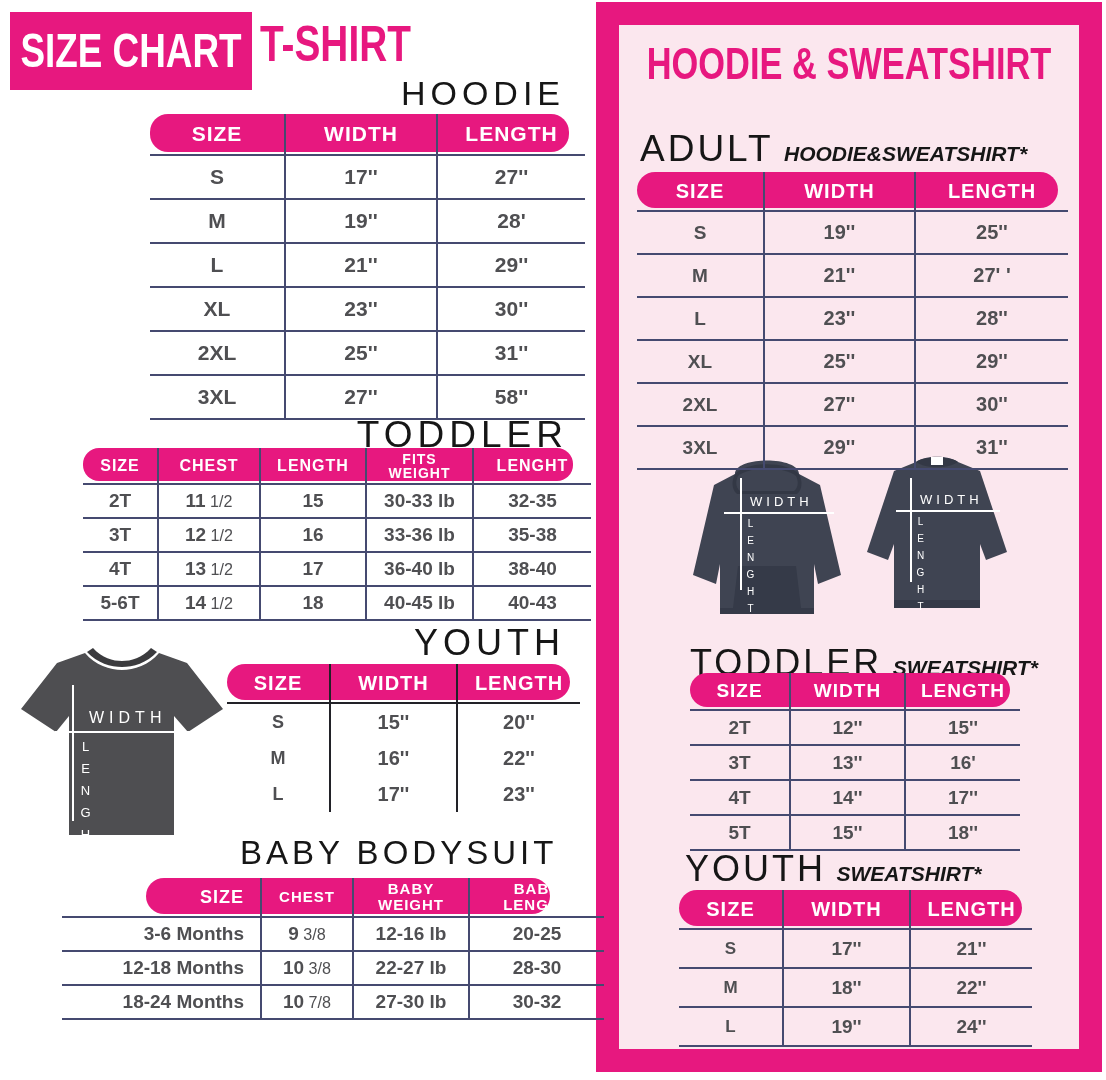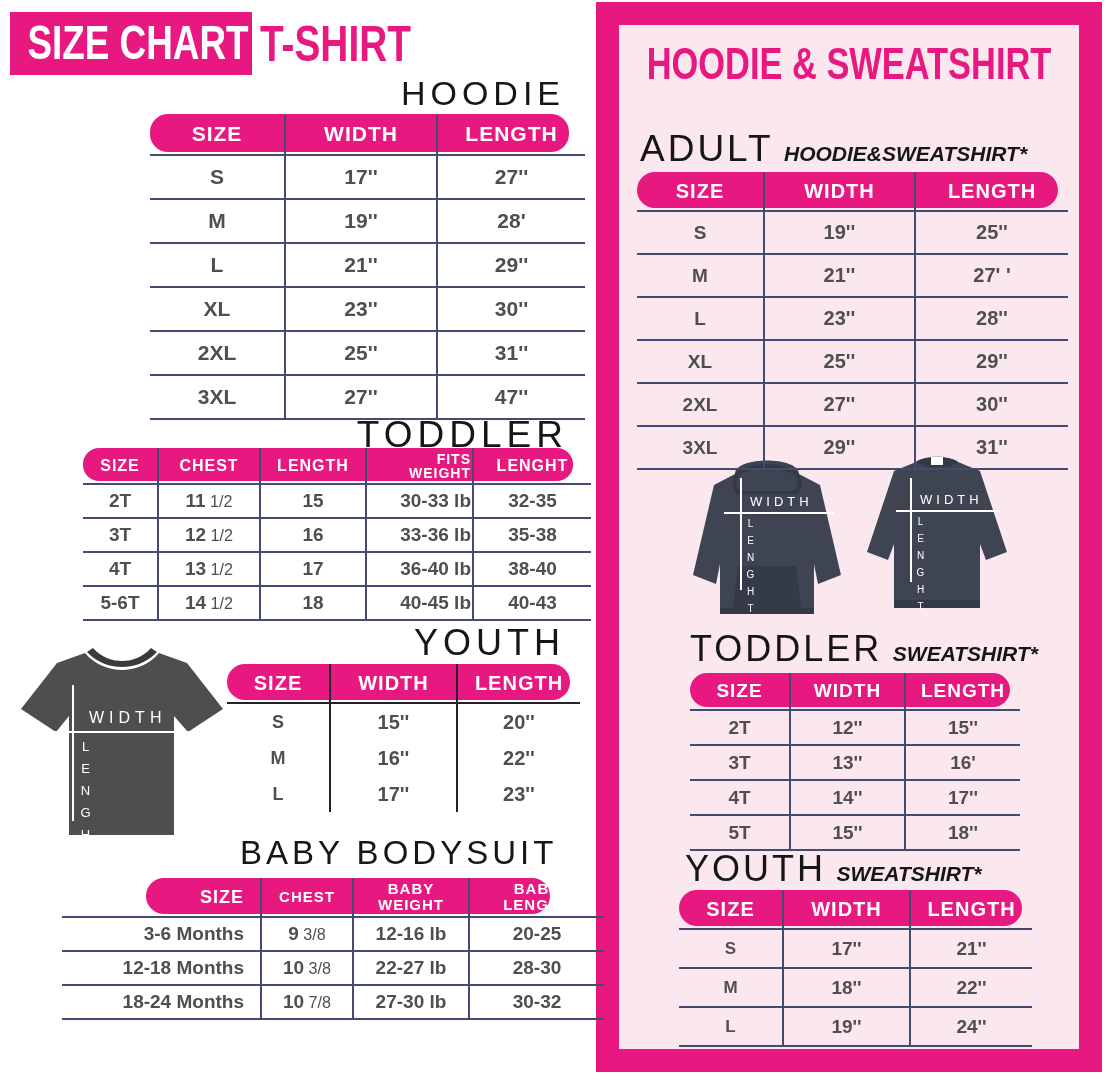--- a/index.html
+++ b/index.html
@@ -1,21 +1,21 @@
 <!DOCTYPE html>
 <html><head>
 <meta charset="utf-8">
 <style>
   html,body{margin:0;padding:0;background:#fff;}
   .canvas{position:relative;width:1106px;height:1080px;background:#ffffff;overflow:hidden;
           font-family:"Liberation Sans",sans-serif;color:#4c4c50;}
 
   
-  .badge{position:absolute;left:10px;top:12px;width:242px;height:63px;background:#e7187f;
-         display:flex;align-items:center;justify-content:flex-end;}
+  .badge{position:absolute;left:10px;top:12px;width:242px;height:78px;background:#e7187f;
+         display:flex;align-items:center;justify-content:center;}
   .badge span{color:#fff;font-size:38px;font-weight:700;letter-spacing:0px;display:inline-block;
               transform:scaleY(1.25) scaleX(0.97);white-space:nowrap;}
   .tshirt-title{position:absolute;left:260px;top:22px;color:#e7187f;font-size:40px;font-weight:700;
                 transform:scaleY(1.25) scaleX(0.97);transform-origin:left center;white-space:nowrap;}
   .panel-title{position:absolute;left:619px;top:44px;width:460px;text-align:center;color:#e7187f;
                font-size:37px;font-weight:700;transform:scaleY(1.2) scaleX(0.93);transform-origin:center;white-space:nowrap;}
 
   .sec-title{position:absolute;color:#161616;font-weight:400;letter-spacing:5px;text-align:right;white-space:nowrap;}
   .sub-title{font-style:italic;font-weight:700;letter-spacing:0px;color:#161616;}
 
@@ -37,21 +37,21 @@
   .unisexL th:nth-child(2),.unisexL td:nth-child(2){width:148px;}
   .unisexL th:nth-child(3),.unisexL td:nth-child(3){width:145px;}
 
   
   .toddlerL th{height:33px;font-size:16px;line-height:1.0;letter-spacing:1px;}
   .toddlerL th:nth-child(4){font-size:14px;}
   .toddlerL td{height:30px;font-size:19px;}
   .toddlerL th:nth-child(1),.toddlerL td:nth-child(1){width:72px;}
   .toddlerL th:nth-child(2),.toddlerL td:nth-child(2){width:98px;}
   .toddlerL th:nth-child(3),.toddlerL td:nth-child(3){width:102px;}
-  .toddlerL th:nth-child(4),.toddlerL td:nth-child(4){width:103px;text-align:right;}
+  .toddlerL th:nth-child(4),.toddlerL td:nth-child(4){width:103px;}
   .toddlerL th:nth-child(5),.toddlerL td:nth-child(5){width:115px;}
 
   
   .youthL th{height:36px;font-size:20px;border-bottom:2px solid #222228;}
   .youthL td{height:34px;font-size:20px;border-bottom:none;}
   .youthL th:nth-child(n+2),.youthL td:nth-child(n+2){border-left:2px solid #222228;}
   .youthL td:nth-child(1){font-size:18px;}
   .youthL th:nth-child(1),.youthL td:nth-child(1){width:100px;}
   .youthL th:nth-child(2),.youthL td:nth-child(2){width:123px;}
   .youthL th:nth-child(3),.youthL td:nth-child(3){width:120px;}
@@ -143,21 +143,21 @@
               <td>30''</td>
             </tr>
             <tr>
               <td>2XL</td>
               <td>25''</td>
               <td>31''</td>
             </tr>
             <tr>
               <td>3XL</td>
               <td>27''</td>
-              <td>47''</td>
+              <td>58''</td>
             </tr>
           </tbody>
         </table>
       </div>
   </div>
 
   <div class="sec-title" style="left:320px;top:414px;width:248px;font-size:37px;">TODDLER</div>
   <div class="tbl toddlerL" style="left:83px;top:448px;width:490px;">
     <div class="pill" style="left:0;top:0;width:490px;height:33px;border-radius:16px;"></div>
     <div>
@@ -365,21 +365,21 @@
       <path d="M54,10 C64,17 86,17 96,10 C90,4 60,4 54,10 Z" fill="#333845"></path>
       <rect x="69" y="5" width="12" height="8" fill="#ffffff"></rect>
       <rect x="32" y="148" width="86" height="8" fill="#353a48"></rect>
     </svg>
     <div class="gline" style="left:48px;top:26px;width:1.5px;height:104px;"></div>
     <div class="gline" style="left:34px;top:58px;width:104px;height:1.5px;"></div>
     <div class="wlabel" style="left:58px;top:40px;font-size:13px;letter-spacing:4px;">WIDTH</div>
     <div class="vlabel" style="left:53px;top:64px;font-size:10px;letter-spacing:6px;height:90px;">LENGHT</div>
   </div>
 
-  <div style="position:absolute;left:690px;top:628px;white-space:nowrap;">
+  <div style="position:absolute;left:690px;top:642px;white-space:nowrap;">
     <span class="sec-title" style="position:static;font-size:36px;letter-spacing:3px;">TODDLER</span>
     <span class="sub-title" style="font-size:21px;margin-left:6px;">SWEATSHIRT*</span>
   </div>
   <div class="tbl toddlerR" style="left:690px;top:673px;width:320px;">
     <div class="pill" style="left:0;top:0;width:320px;height:34px;"></div>
     <div>
         <table>
           <thead>
             <tr>
               <th>SIZE</th>

